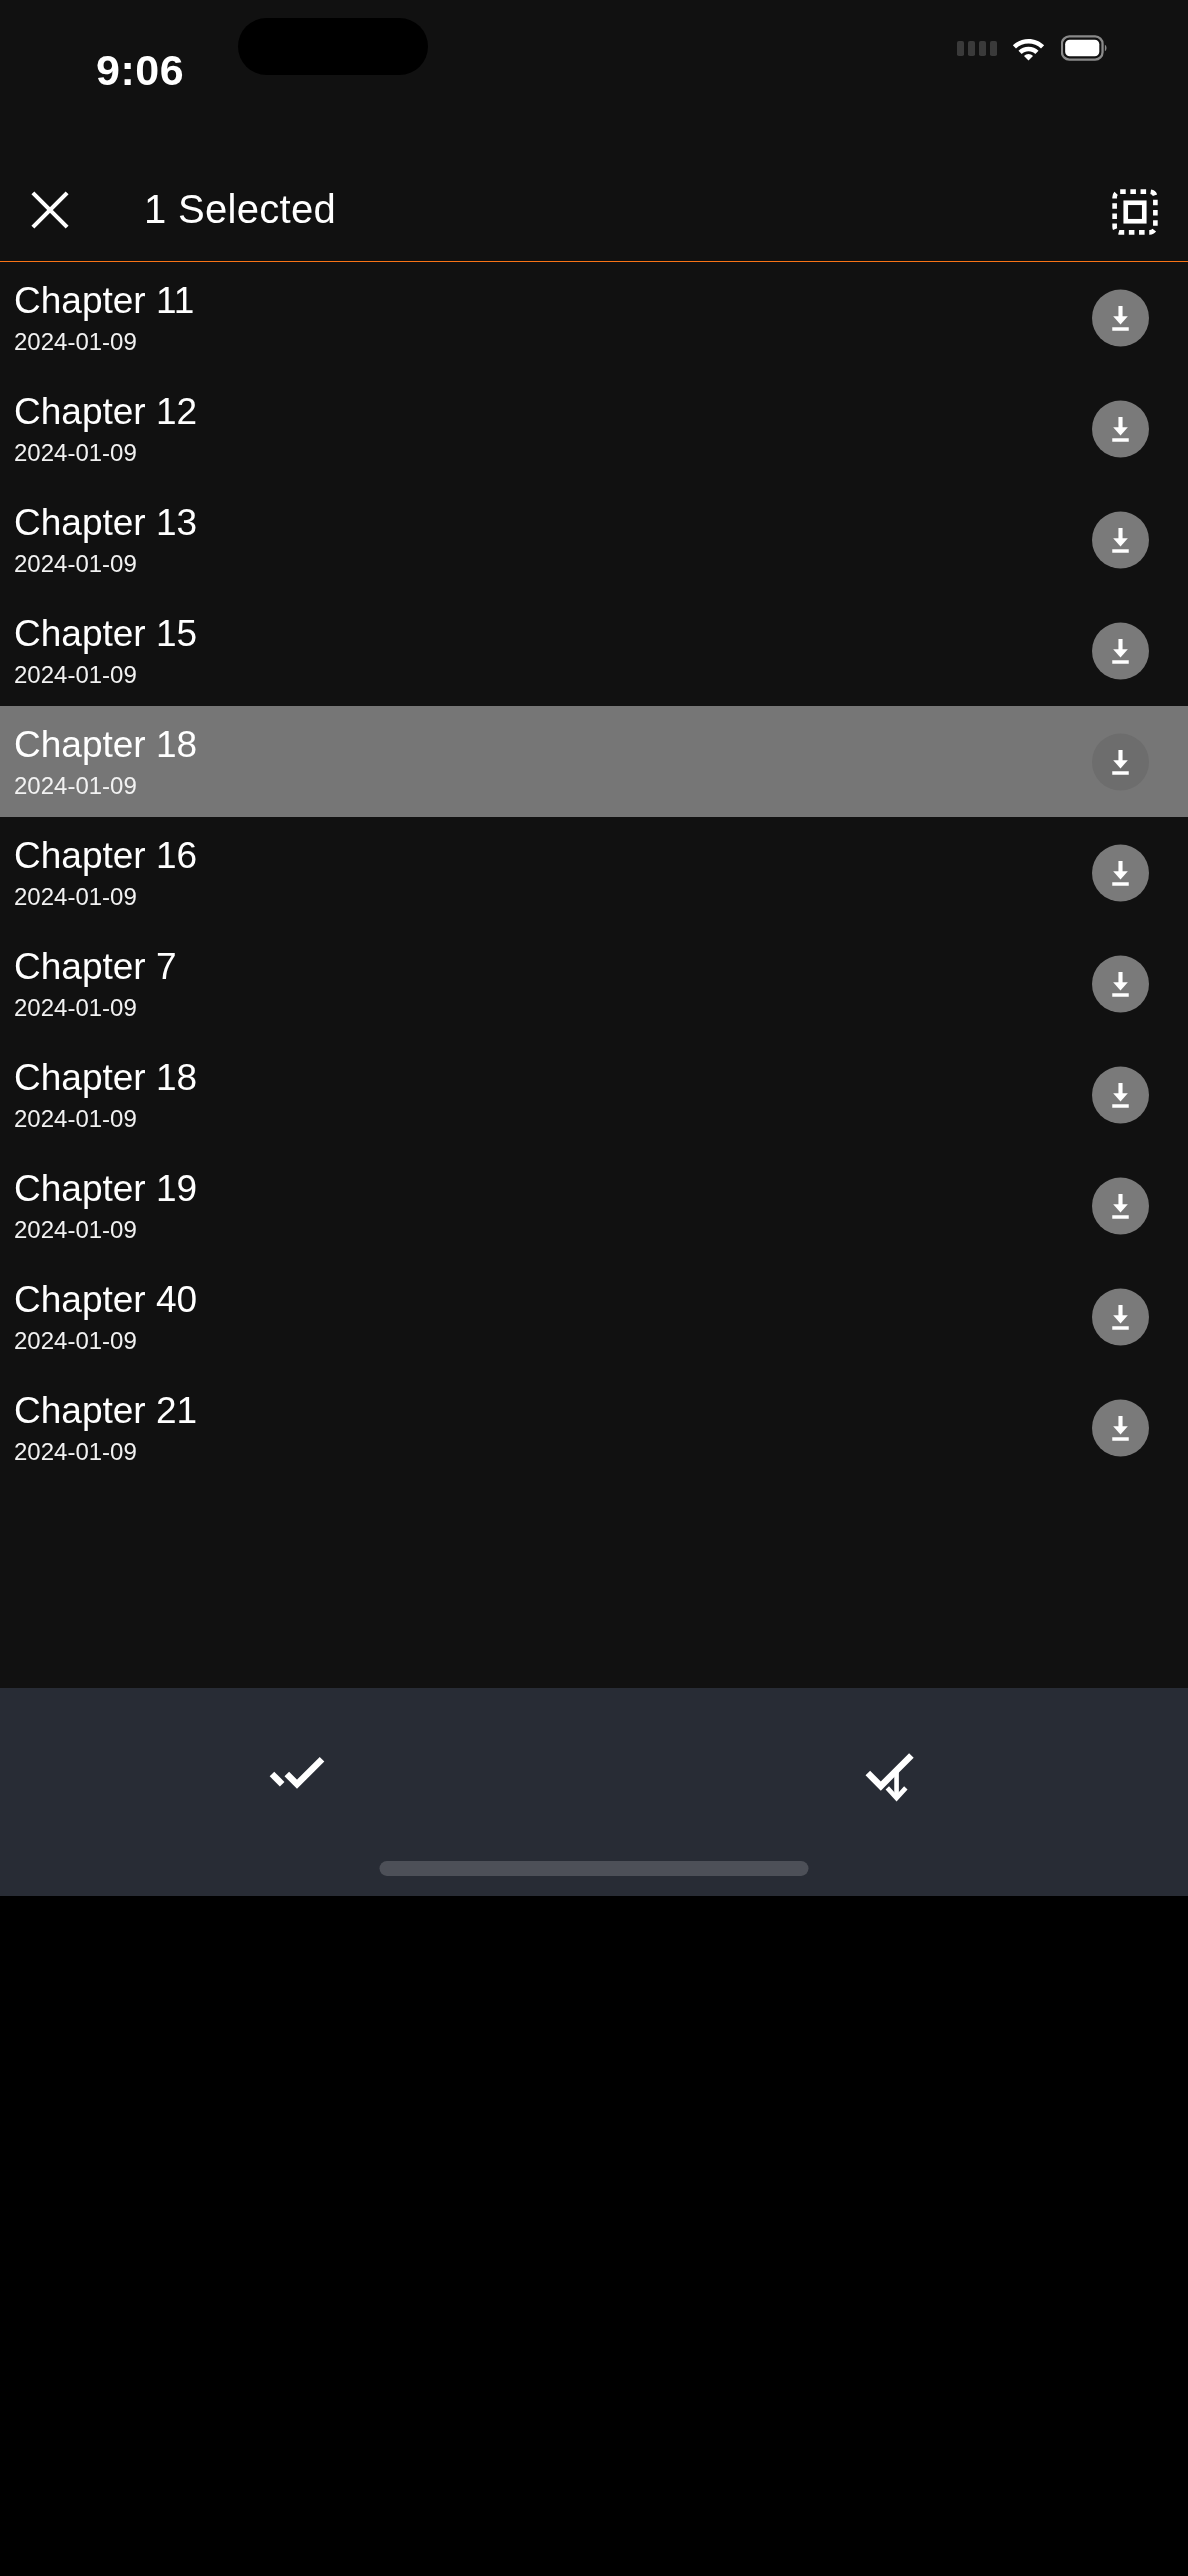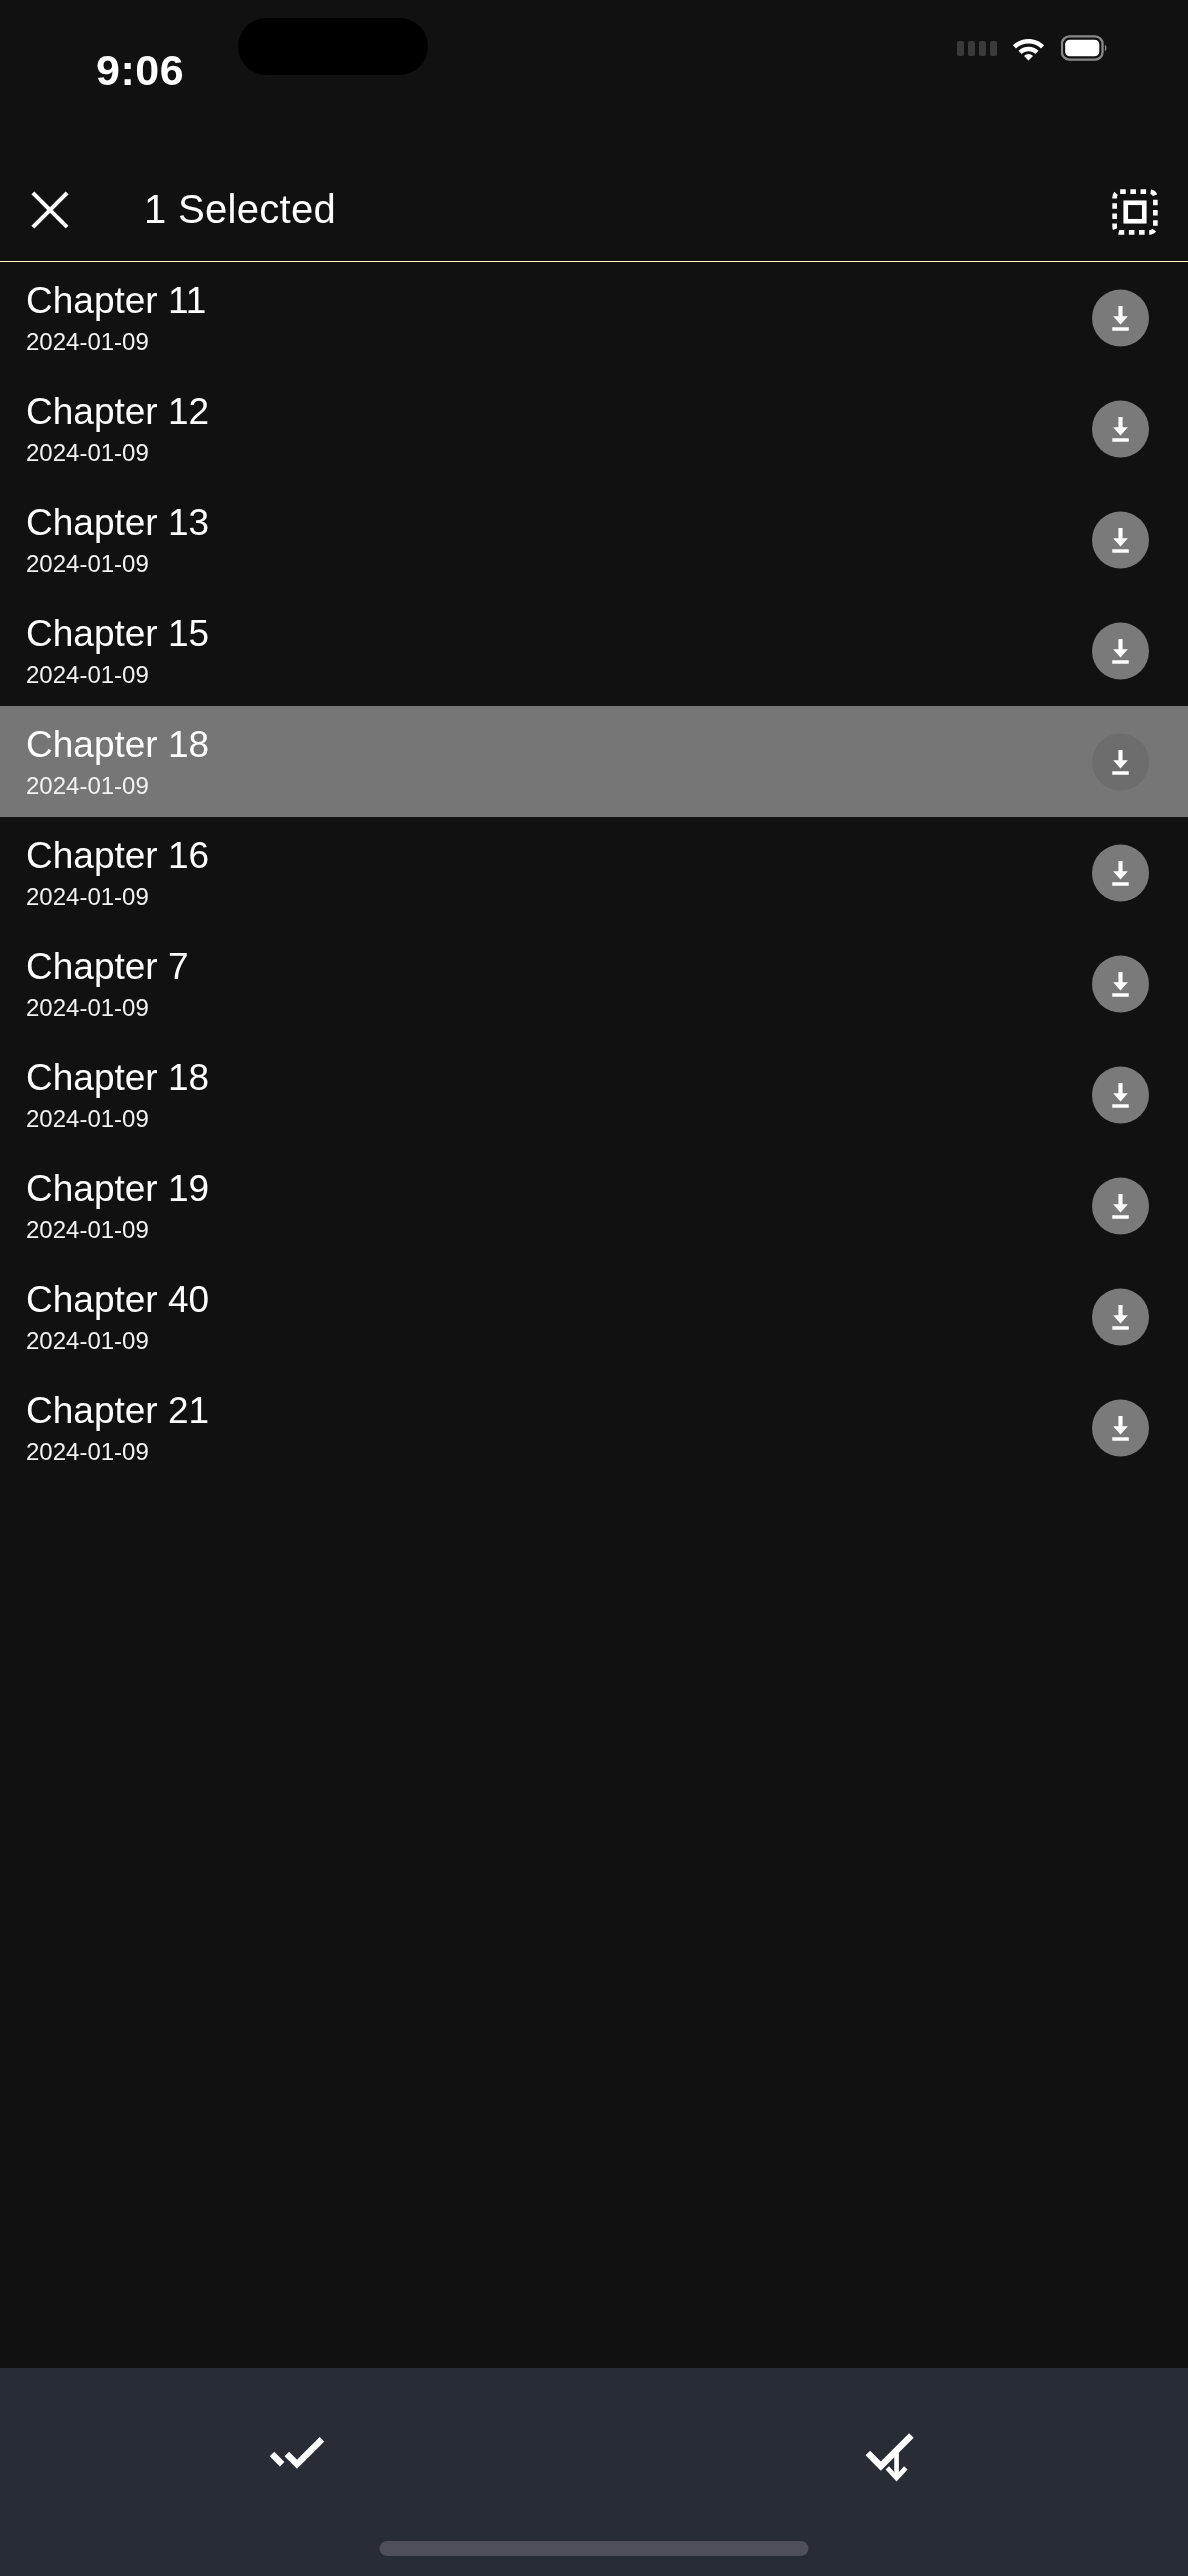--- a/index.html
+++ b/index.html
@@ -6,22 +6,22 @@
     margin: 0;
     padding: 0;
     background: #000;
   }
   body {
     font-family: "Liberation Sans", "DejaVu Sans", sans-serif;
   }
   #screen {
     position: relative;
     width: 1188px;
-    height: 2576px;
-    background: #fef9c3;
+    height: 1896px;
+    background: #f97316;
     overflow: hidden;
   }
 
   
   .status-bar {
     position: absolute;
     top: 0; left: 0;
     width: 1188px;
     height: 158px;
     background: #111111;
@@ -125,21 +125,21 @@
     display: flex;
     align-items: center;
     background: transparent;
     box-sizing: border-box;
     cursor: pointer;
   }
   .chapter-row.selected {
     background: #767676;
   }
   .row-text {
-    margin-left: 26px;
+    margin-left: 14px;
     display: flex;
     flex-direction: column;
     justify-content: center;
   }
   .row-title {
     font-size: 37px;
     color: #ffffff;
     line-height: 1.18;
     font-weight: 400;
   }

